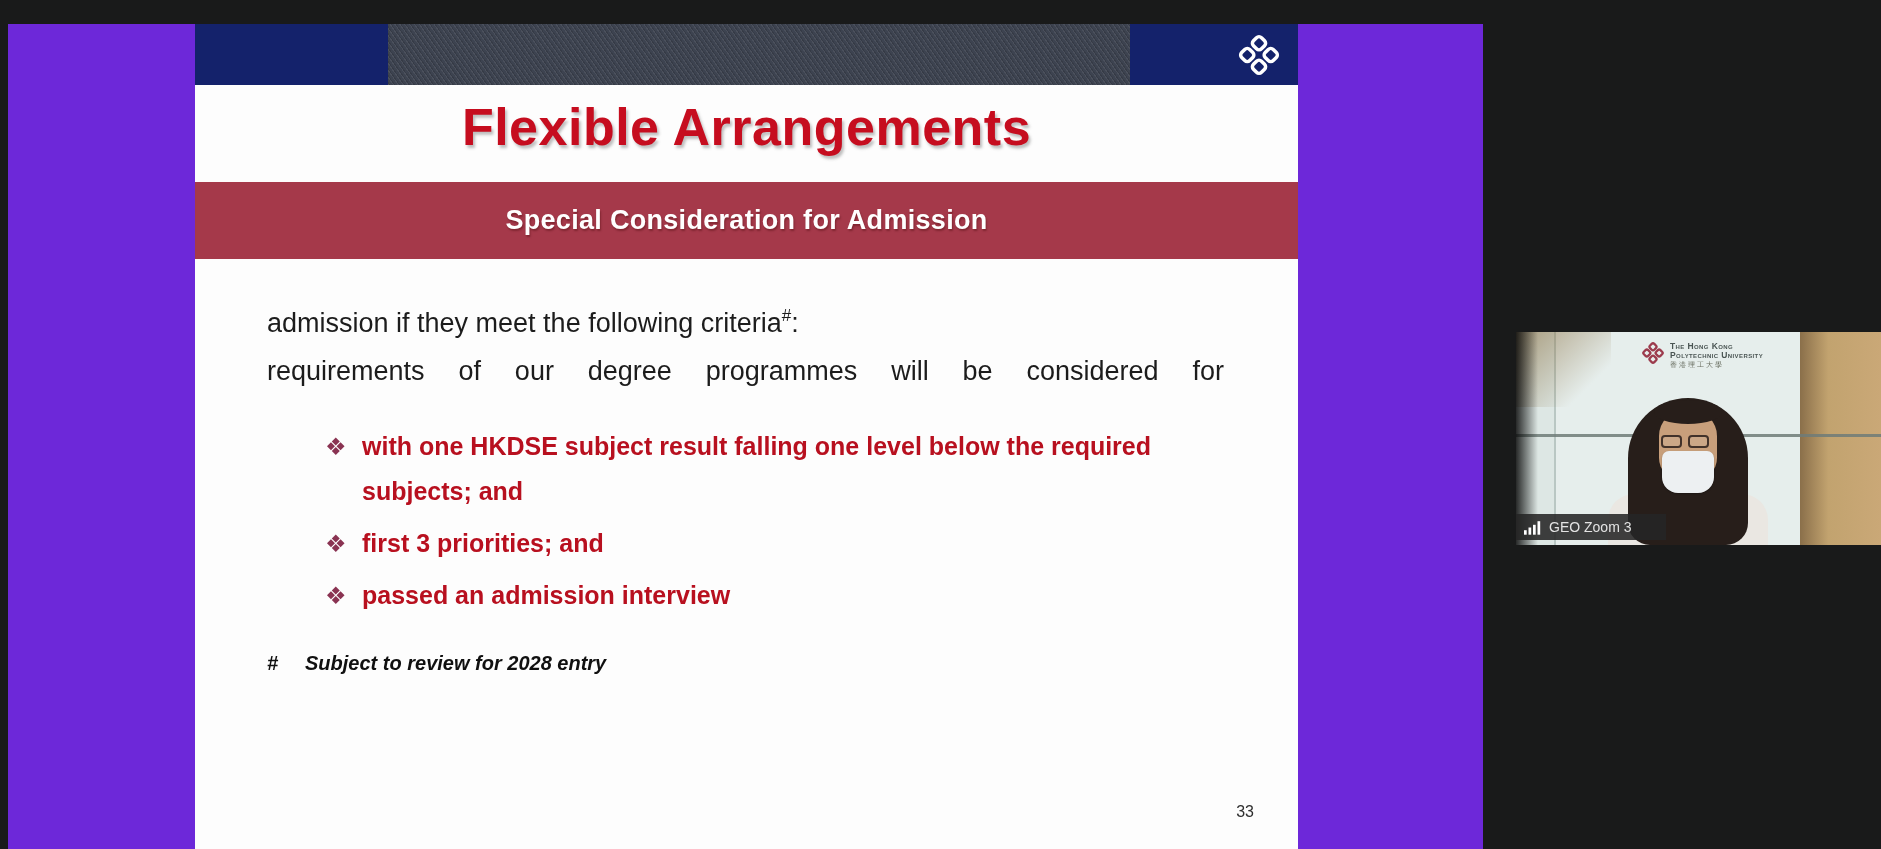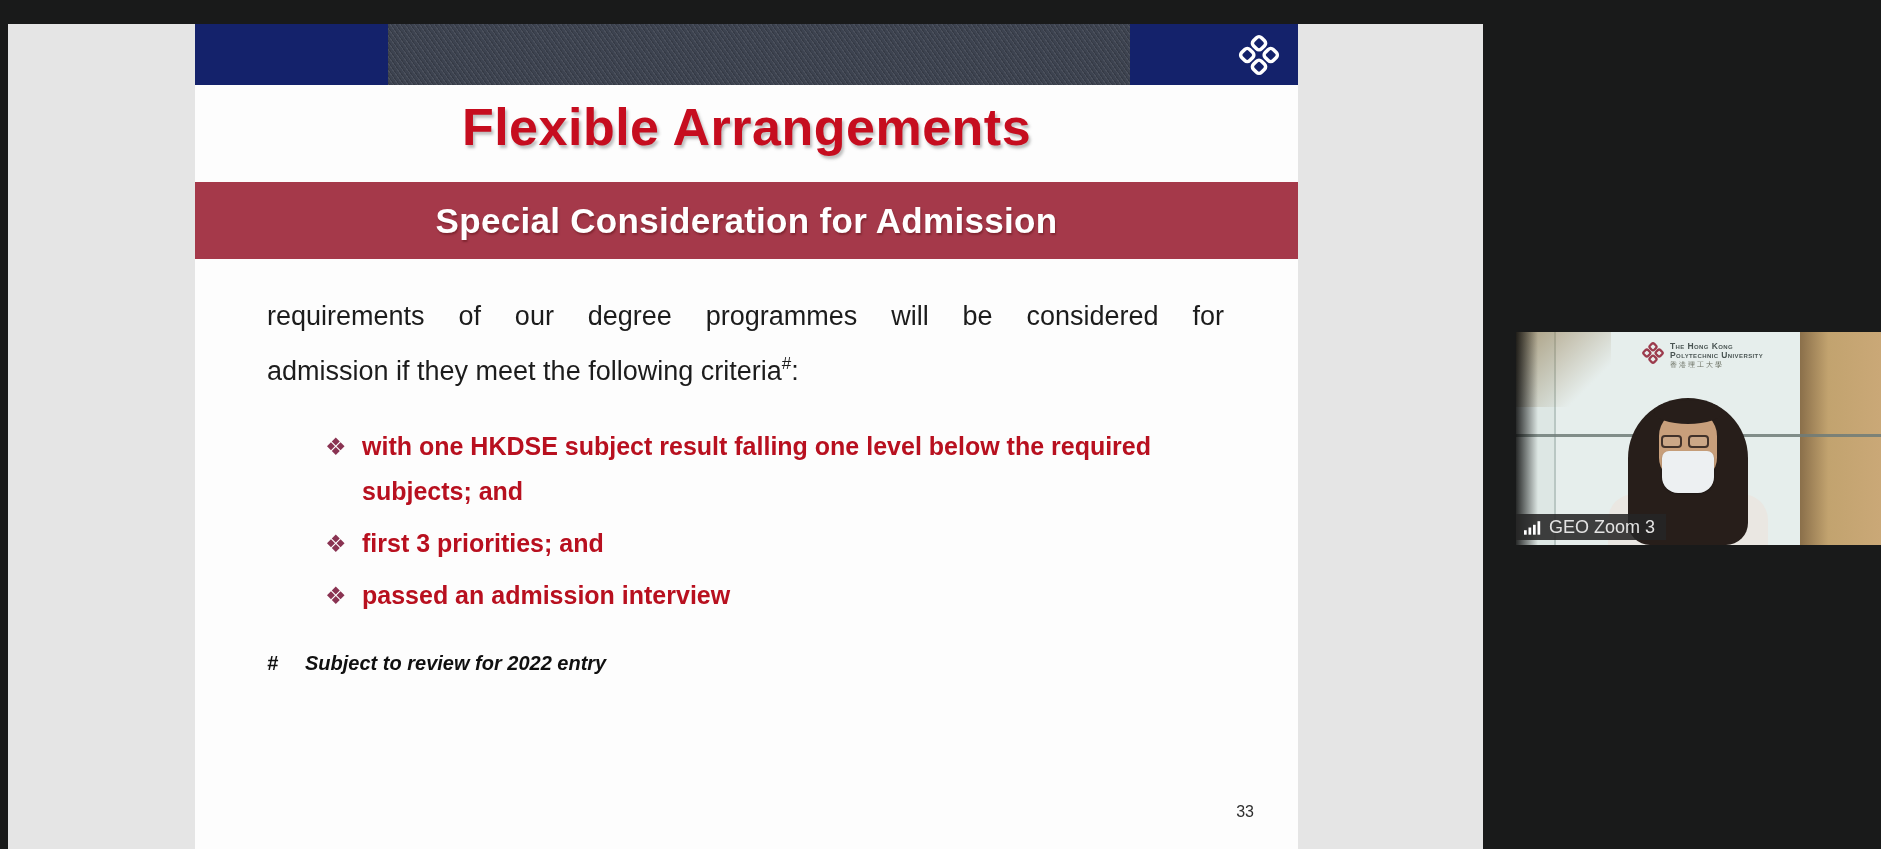--- a/index.html
+++ b/index.html
@@ -1,35 +1,35 @@
 <!DOCTYPE html>
 <html><head>
 <meta charset="utf-8">
 <style>
   html,body{margin:0;padding:0;background:#191a1a;}
   .stage{position:relative;width:1881px;height:849px;background:#191a1a;overflow:hidden;
          font-family:"Liberation Sans",sans-serif;}
 
   
-  .share-area{position:absolute;left:8px;top:24px;width:1475px;height:825px;background:#e5e5e5;}
+  .share-area{position:absolute;left:8px;top:24px;width:1475px;height:825px;background:#6d28d9;}
 
   
   .slide{position:absolute;left:187px;top:0;width:1103px;height:825px;background:#fdfdfd;overflow:hidden;}
 
   .slide-header{display:flex;height:61px;width:100%;}
   .hdr-navy-left{width:193px;background:#14226b;}
   .hdr-texture{flex:1;background-color:#3d4350;
     background-image:repeating-linear-gradient(55deg,rgba(255,255,255,0.07) 0 1px,rgba(0,0,0,0.12) 1px 2px,transparent 2px 4px);}
   .hdr-navy-right{width:168px;background:#14226b;display:flex;align-items:center;justify-content:flex-end;padding-right:18px;box-sizing:border-box;}
 
   .slide-title{margin:13px 0 0 0;text-align:center;font-size:52px;line-height:58px;font-weight:bold;
     color:#c60d1f;letter-spacing:.5px;text-shadow:2px 3px 3px rgba(110,110,110,.45);}
 
   .banner{margin-top:26px;height:77px;background:#a5394a;display:flex;align-items:center;justify-content:center;}
-  .banner span{color:#fff;font-size:35px;font-weight:bold;letter-spacing:.3px;text-shadow:1px 2px 2px rgba(60,0,0,.35);}
+  .banner span{color:#fff;font-size:27px;font-weight:bold;letter-spacing:.3px;text-shadow:1px 2px 2px rgba(60,0,0,.35);}
 
   .intro{margin:33px 74px 0 72px;color:#1c1c1c;font-size:27px;}
   .intro-line{line-height:48px;white-space:nowrap;}
   .intro-line.just{white-space:normal;text-align:justify;text-align-last:justify;}
   .intro sup{font-size:17px;vertical-align:11px;}
 
   .bullets{list-style:none;margin:29px 0 0 130px;padding:0;}
   .bullets li{position:relative;padding-left:37px;margin-bottom:7px;
     color:#b8101f;font-size:25px;font-weight:bold;line-height:45px;}
   .bullets .glyph{position:absolute;left:0;top:0;font-size:24px;color:#8a3352;font-weight:normal;}
@@ -66,21 +66,21 @@
   .person .fringe{position:absolute;left:138px;top:68px;width:68px;height:24px;background:#271e1a;
     border-radius:50%;z-index:5;}
   .person .glasses{position:absolute;left:145px;top:103px;width:54px;height:16px;z-index:6;display:flex;gap:6px;}
   .person .glasses i{display:block;width:21px;height:13px;border:2px solid #42322a;border-radius:4px;
     box-sizing:border-box;background:rgba(210,190,170,.25);}
   .person .mask{position:absolute;left:146px;top:119px;width:52px;height:42px;background:#edf0f2;
     border-radius:7px 7px 16px 16px;z-index:7;box-shadow:0 1px 2px rgba(0,0,0,.25);}
 
   .vt-label{position:absolute;left:0;bottom:5px;height:26px;width:150px;z-index:9;
     background:rgba(38,38,38,.88);display:flex;align-items:center;gap:7px;padding:0 8px;box-sizing:border-box;}
-  .vt-label span{color:#e3e3e3;font-size:18px;white-space:nowrap;}
+  .vt-label span{color:#e3e3e3;font-size:14px;white-space:nowrap;}
   .bars{flex:0 0 auto;}
 </style>
 </head>
 <body>
 
 <div class="stage">
 
   <div class="share-area">
     <div class="slide">
 
@@ -99,43 +99,43 @@
         </div>
       </div>
 
       <h1 class="slide-title">Flexible Arrangements</h1>
 
       <div class="banner">
         <span>Special Consideration for Admission</span>
       </div>
 
       <div class="intro">
+        <div class="intro-line"><span>admission if they meet the following criteria</span><sup>#</sup><span>:</span></div>
         <div class="intro-line just">requirements of our degree programmes will be considered for</div>
-        <div class="intro-line"><span>admission if they meet the following criteria</span><sup>#</sup><span>:</span></div>
       </div>
 
       <ul class="bullets">
         <li>
           <span class="glyph">❖</span>
           <div class="bl">with one HKDSE subject result falling one level below the required</div>
           <div class="bl">subjects; and</div>
         </li>
         <li>
           <span class="glyph">❖</span>
           <div class="bl">first 3 priorities; and</div>
         </li>
         <li>
           <span class="glyph">❖</span>
           <div class="bl">passed an admission interview</div>
         </li>
       </ul>
 
       <div class="footnote">
         <span class="fn-marker">#</span>
-        <span class="fn-text">Subject to review for 2022 entry</span>
+        <span class="fn-text">Subject to review for 2028 entry</span>
       </div>
 
       <div class="pagenum">33</div>
     </div>
   </div>
 
   <div class="video-thumb">
     <div class="vt-panel"></div>
     <div class="vt-beige"></div>
     <div class="vt-tan-corner"></div>

